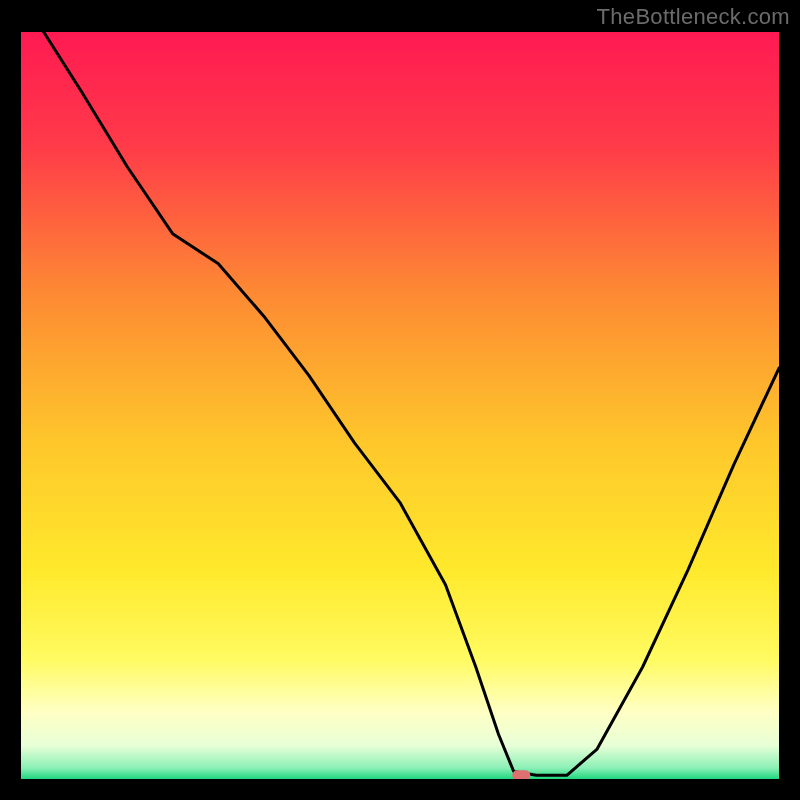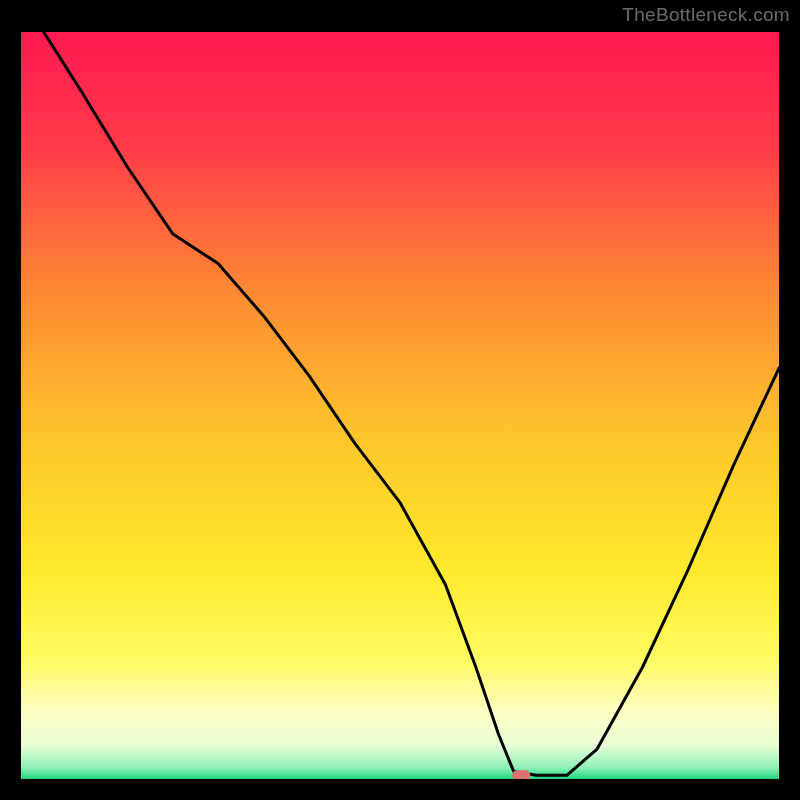--- a/index.html
+++ b/index.html
@@ -9,21 +9,21 @@
     width: 800px;
     height: 800px;
     position: relative;
     font-family: Arial, Helvetica, sans-serif;
   }
   .watermark {
     position: absolute;
     top: 4px;
     right: 10px;
     color: #6b6b6b;
-    font-size: 19px;
+    font-size: 22px;
     font-weight: 400;
     letter-spacing: 0.3px;
     z-index: 3;
   }
   .plot-wrap {
     position: absolute;
     left: 21px;
     top: 32px;
     width: 758px;
     height: 747px;

